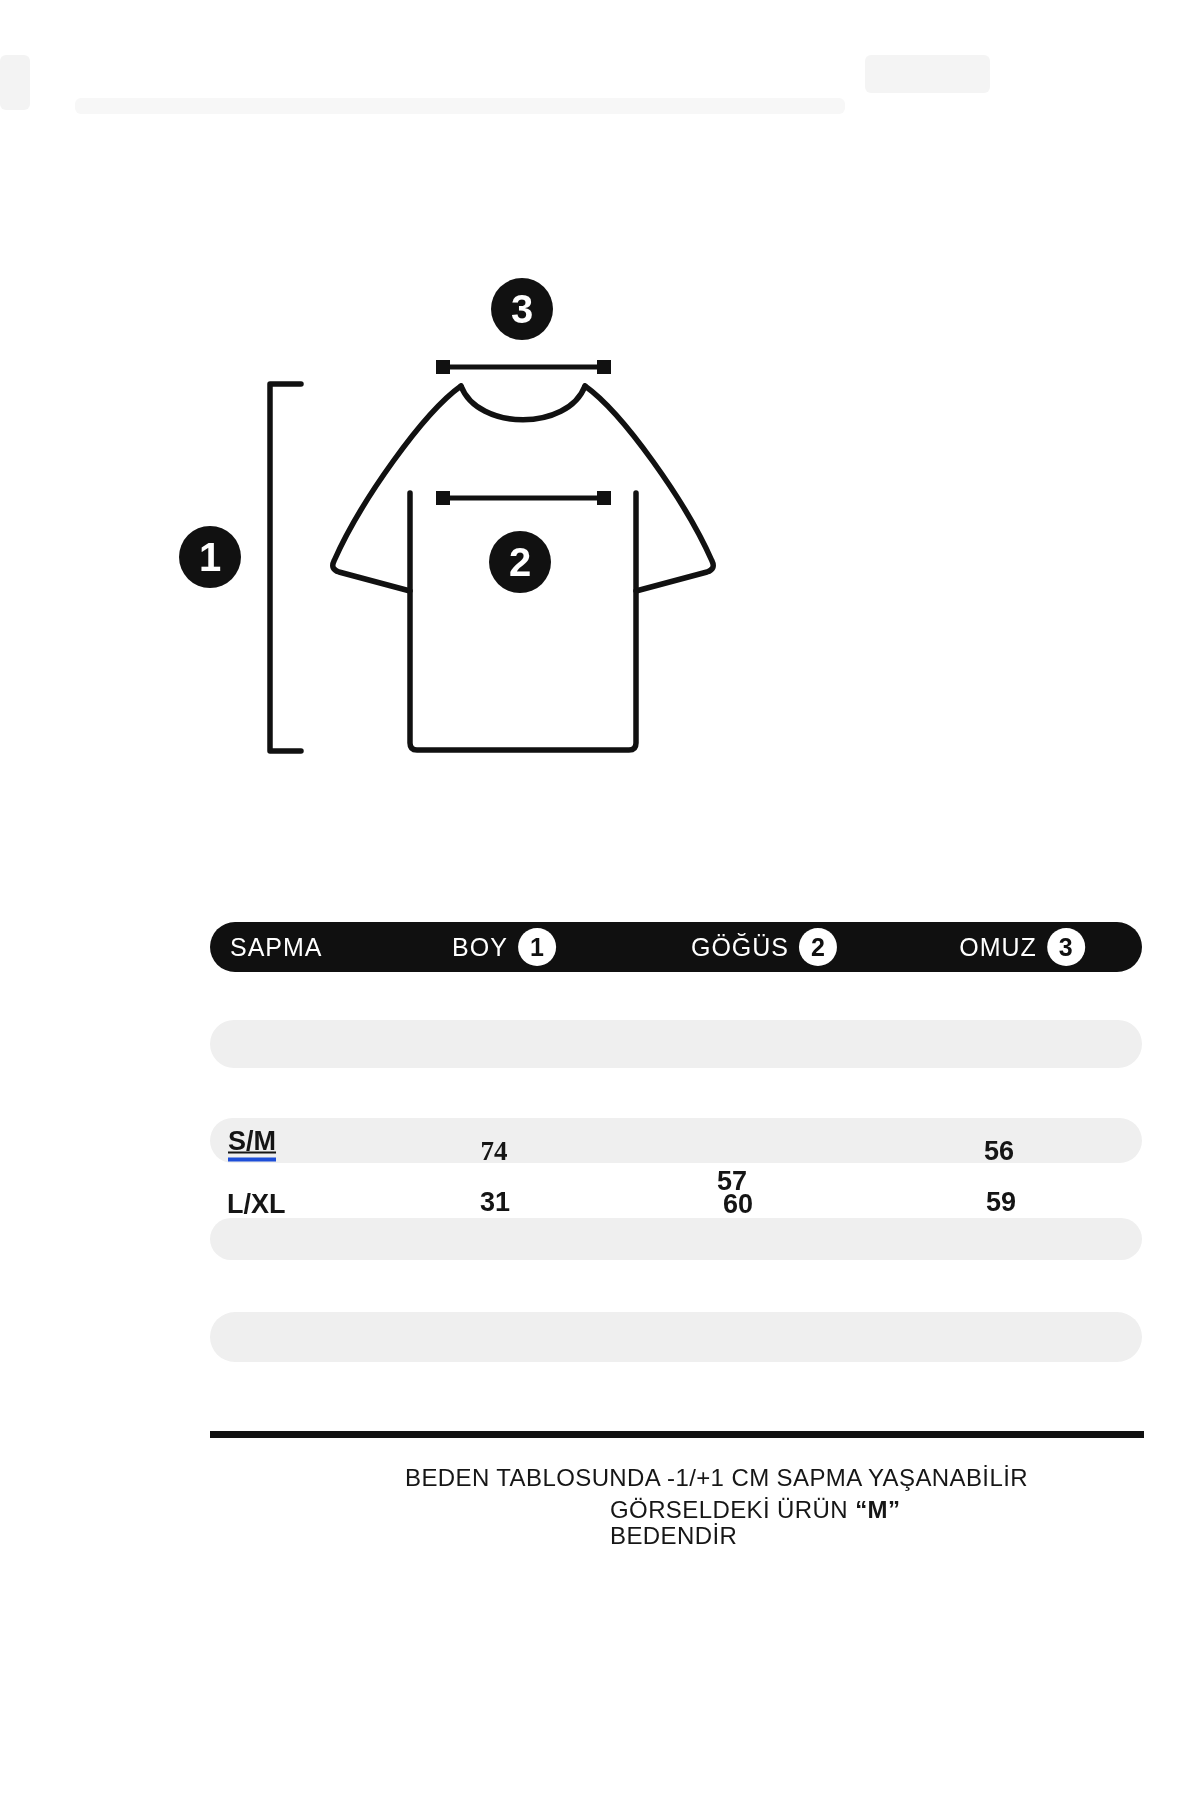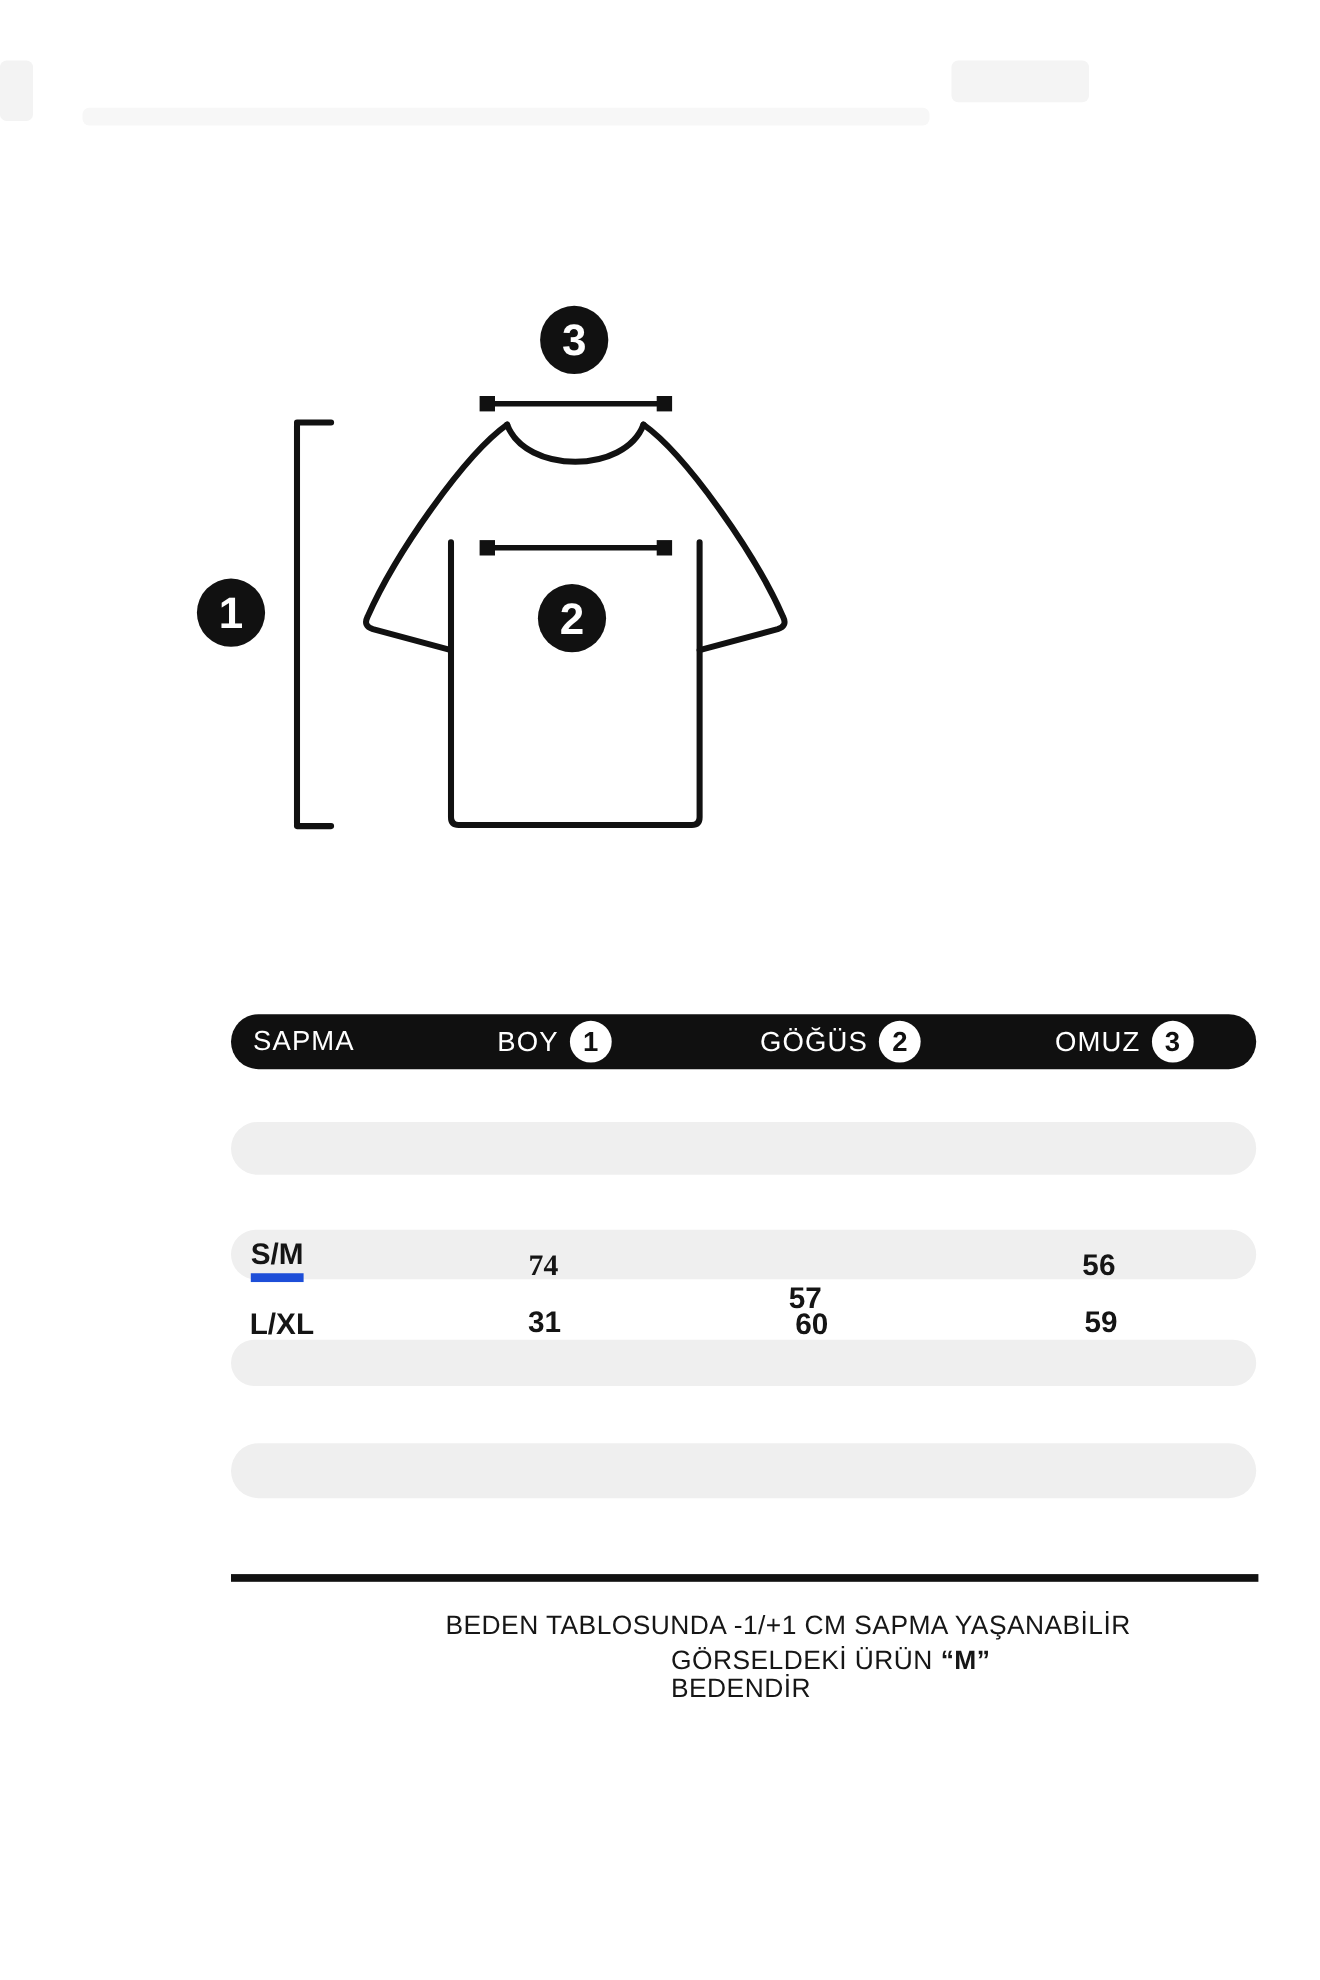--- a/index.html
+++ b/index.html
@@ -47,21 +47,21 @@
   .hg-omuz{left:1022px;}
   
   .pill{position:absolute;left:210px;width:932px;background:#efefef;}
   .pill.p1{top:1020px;height:48px;border-radius:24px;}
   .pill.prow{top:1118px;height:45px;border-radius:23px;}
   .pill.p2{top:1218px;height:42px;border-radius:21px;}
   .pill.p3{top:1312px;height:50px;border-radius:25px;}
   
   .cell{position:absolute;transform:translate(-50%,-50%);font-size:27px;font-weight:bold;color:#151515;white-space:nowrap;}
   .cell.left{transform:translateY(-50%);}
-  .size-underline{border-bottom:8px solid #1d4ed8;padding-bottom:2px;}
+  .size-underline{border-bottom:4px solid #1d4ed8;padding-bottom:2px;text-decoration:underline;}
   
   .sep-line{position:absolute;left:210px;top:1431px;width:934px;height:7px;background:#111;}
   
   .footer-line{position:absolute;font-size:24px;font-weight:400;letter-spacing:0.4px;color:#161616;white-space:nowrap;}
   .fl1{left:405px;top:1464px;}
   .fl2{left:610px;top:1496px;}
   .fl3{left:610px;top:1522px;}
   .footer-line b{font-weight:bold;}
 </style>
 </head>

